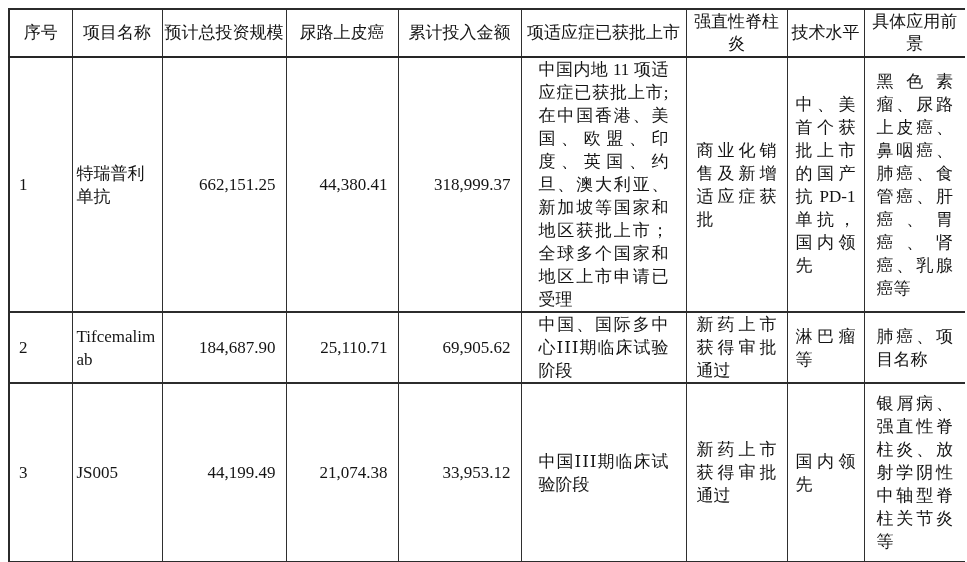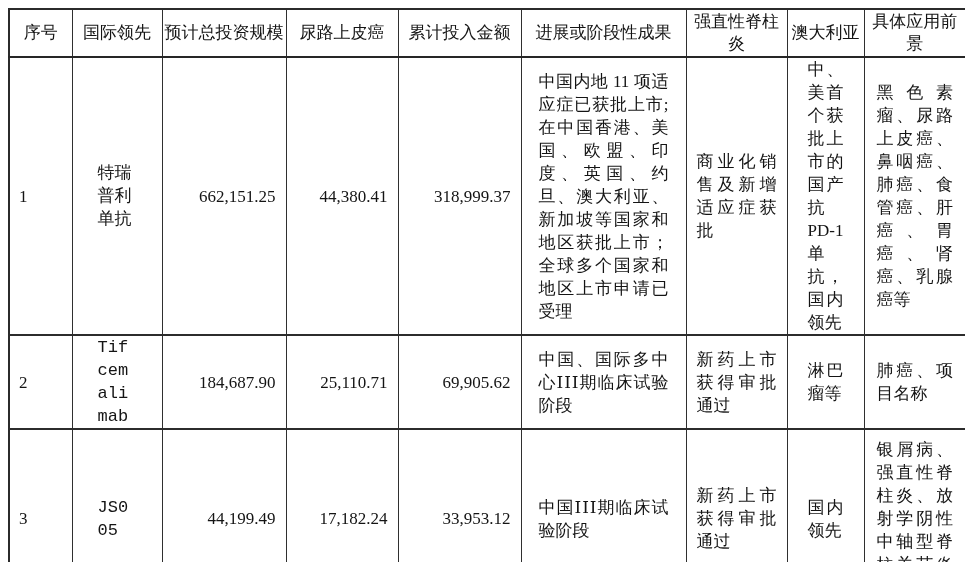--- a/index.html
+++ b/index.html
@@ -42,26 +42,26 @@
     padding: 1px 2px;
     border-bottom: 2px solid #262626;
   }
   .projects tbody tr { border-top: 2px solid #2c2c2c; }
   tr.r1 { height: 252px; }
   tr.r2 { height: 70px; }
   tr.r3 { height: 178px; }
   tr.r4 { height: 60px; }
 
   td.no   { text-align: left; padding-left: 9px; }
-  td.name { text-align: left; padding: 0 25px; overflow-wrap: anywhere; word-break: break-word; font-family: Liberation Mono, monospace; }
+  td.name { text-align: left; padding: 0 4px; overflow-wrap: anywhere; word-break: break-word; }
   td.num  { text-align: right; padding: 0 10px 0 3px; }
   td.just { text-align: justify; text-justify: inter-character; }
   td.prog { padding: 0 17px; }
   td.goal { padding: 0 10px; }
-  td.tech { padding: 0 20px; }
+  td.tech { padding: 0 8px; }
   td.app  { padding: 8px 12px; }
   td.vtop { vertical-align: top; }
 
   .cut-hint {
     height: 3px;
     width: 120px;
     margin: 1px 0 0 8px;
     background: repeating-linear-gradient(90deg, #9a9a9a 0 9px, transparent 9px 17px);
   }
 </style>
@@ -77,27 +77,27 @@
       <col style="width:112px">
       <col style="width:123px">
       <col style="width:165px">
       <col style="width:101px">
       <col style="width:77px">
       <col style="width:102px">
     </colgroup>
     <thead>
       <tr>
         <th>序号</th>
-        <th>国际领先</th>
+        <th>项目名称</th>
         <th>预计总投资规模</th>
         <th>尿路上皮癌</th>
         <th>累计投入金额</th>
-        <th>进展或阶段性成果</th>
+        <th>项适应症已获批上市</th>
         <th>强直性脊柱炎</th>
-        <th>澳大利亚</th>
+        <th>技术水平</th>
         <th>具体应用前景</th>
       </tr>
     </thead>
     <tbody>
       <tr class="r1">
         <td class="no">1</td>
         <td class="name">特瑞普利单抗</td>
         <td class="num">662,151.25</td>
         <td class="num">44,380.41</td>
         <td class="num">318,999.37</td>
@@ -114,21 +114,21 @@
         <td class="num">69,905.62</td>
         <td class="just prog">中国、国际多中心ⅠⅠⅠ期临床试验阶段</td>
         <td class="just goal">新药上市获得审批通过</td>
         <td class="just tech">淋巴瘤等</td>
         <td class="just app">肺癌、项目名称</td>
       </tr>
       <tr class="r3">
         <td class="no">3</td>
         <td class="name">JS005</td>
         <td class="num">44,199.49</td>
-        <td class="num">17,182.24</td>
+        <td class="num">21,074.38</td>
         <td class="num">33,953.12</td>
         <td class="just prog">中国ⅠⅠⅠ期临床试验阶段</td>
         <td class="just goal">新药上市获得审批通过</td>
         <td class="just tech">国内领先</td>
         <td class="just app">银屑病、强直性脊柱炎、放射学阴性中轴型脊柱关节炎等</td>
       </tr>
       <tr class="r4">
         <td class="no"></td>
         <td class="name"></td>
         <td class="num"></td>

